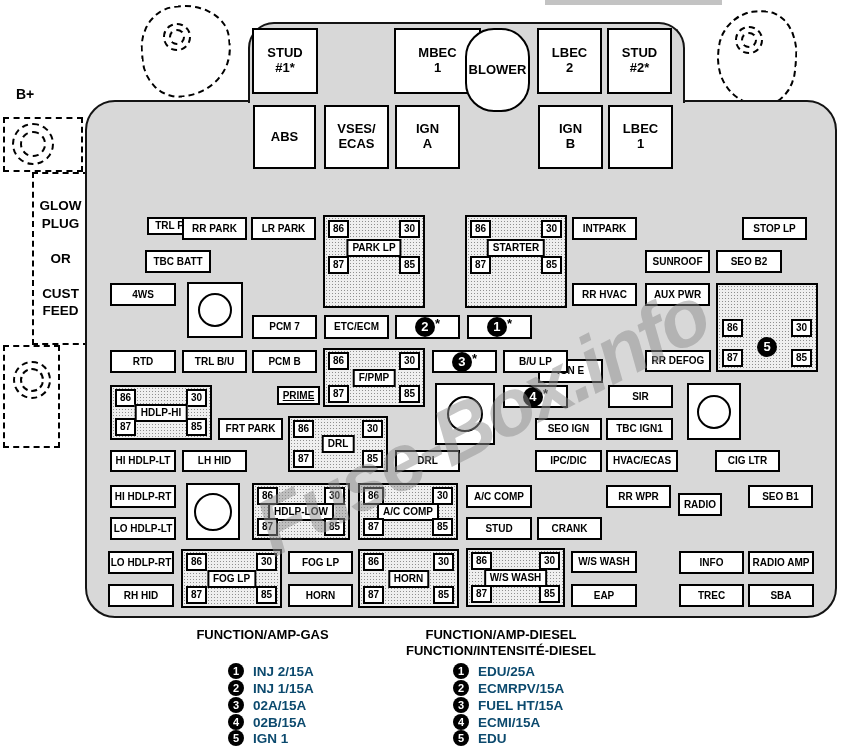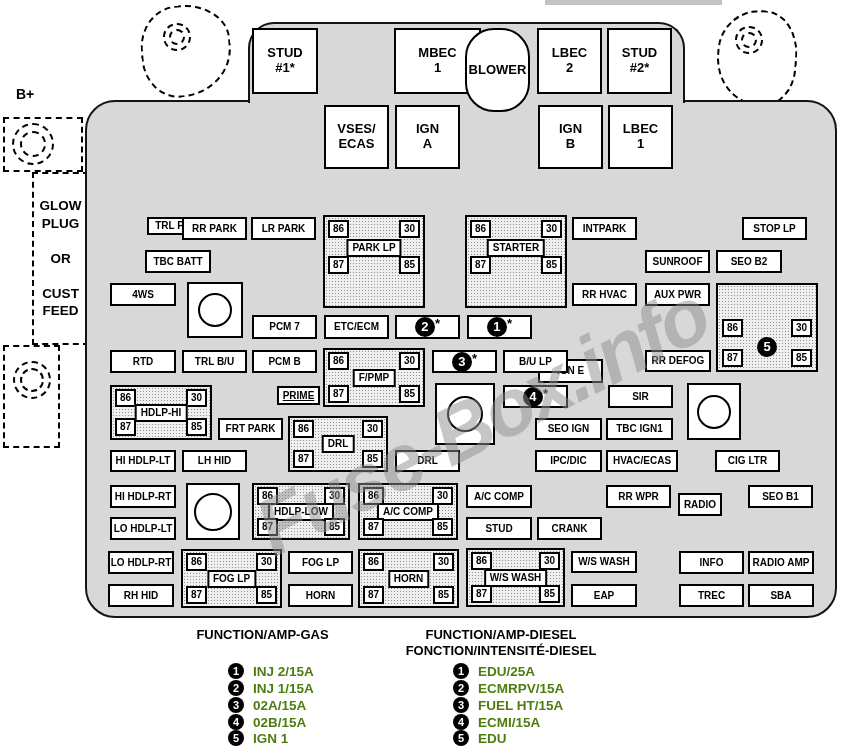--- a/index.html
+++ b/index.html
@@ -37,21 +37,21 @@
   .dcirc{border:2px dashed #000;border-radius:50%;background:transparent;z-index:0;}
   
   .side-label{font-weight:bold;font-size:14px;color:#000;z-index:0;}
   .glow{display:flex;align-items:center;justify-content:center;text-align:center;font-weight:bold;
         font-size:13.5px;line-height:1.3;white-space:pre-line;color:#000;}
   
   .ltitle{position:absolute;text-align:center;font-weight:bold;font-size:13px;color:#000;white-space:nowrap;}
   .litem{position:absolute;display:flex;align-items:center;gap:9px;}
   .lnum{display:inline-block;width:16px;height:16px;border-radius:50%;background:#000;color:#fff;
         font-weight:bold;font-size:11px;line-height:16px;text-align:center;flex:0 0 auto;}
-  .ltxt{font-weight:bold;font-size:13.5px;color:#4d7c0f;white-space:nowrap;}
+  .ltxt{font-weight:bold;font-size:13.5px;color:#0c4a6e;white-space:nowrap;}
   
   .wm{position:absolute;left:318px;top:455px;width:600px;z-index:10;pointer-events:none;
       font-weight:bold;font-style:italic;font-size:80px;letter-spacing:-3px;color:#8f8f8f;opacity:.5;
       transform:rotate(-27deg);transform-origin:40px 180px;white-space:nowrap;}
   .topbar{background:#c3c3c3;z-index:0;}
 </style>
 </head>
 <body>
 
 <div id="stage">
@@ -89,20 +89,21 @@
   <div class="abs fuse bigbox" style="left:252px;top:28px;width:66px;height:66px;">STUD
 #1*</div>
   <div class="abs fuse bigbox" style="left:394px;top:28px;width:87px;height:66px;">MBEC
 1</div>
   <div class="abs fuse bigbox" style="left:465px;top:28px;width:65px;height:84px;border-radius:29px;">BLOWER</div>
   <div class="abs fuse bigbox" style="left:537px;top:28px;width:65px;height:66px;">LBEC
 2</div>
   <div class="abs fuse bigbox" style="left:607px;top:28px;width:65px;height:66px;">STUD
 #2*</div>
 
+  <div class="abs fuse bigbox" style="left:253px;top:105px;width:63px;height:64px;">ABS</div>
   <div class="abs fuse bigbox" style="left:324px;top:105px;width:65px;height:64px;">VSES/
 ECAS</div>
   <div class="abs fuse bigbox" style="left:395px;top:105px;width:65px;height:64px;">IGN
 A</div>
   <div class="abs fuse bigbox" style="left:538px;top:105px;width:65px;height:64px;">IGN
 B</div>
   <div class="abs fuse bigbox" style="left:608px;top:105px;width:65px;height:64px;">LBEC
 1</div>
 
   <div class="abs fuse" style="left:110px;top:217px;width:66px;height:18px;margin-left:37px;">TRL PARK</div>
@@ -296,21 +297,21 @@
   <div class="litem" style="left:228px;top:714px;">
     <span class="lnum">4</span>
       <span class="ltxt">02B/15A</span>
   </div>
   <div class="litem" style="left:228px;top:730px;">
     <span class="lnum">5</span>
       <span class="ltxt">IGN 1</span>
   </div>
 
   <div class="ltitle" style="left:390px;top:627px;width:222px;">FUNCTION/AMP-DIESEL</div>
-  <div class="ltitle" style="left:390px;top:643px;width:222px;">FONCTION/INTENSITÉ-DIESEL</div>
+  <div class="ltitle" style="left:390px;top:643px;width:222px;">FUNCTION/INTENSITÉ-DIESEL</div>
   <div class="litem" style="left:453px;top:663px;">
     <span class="lnum">1</span>
       <span class="ltxt">EDU/25A</span>
   </div>
   <div class="litem" style="left:453px;top:680px;">
     <span class="lnum">2</span>
       <span class="ltxt">ECMRPV/15A</span>
   </div>
   <div class="litem" style="left:453px;top:697px;">
     <span class="lnum">3</span>

